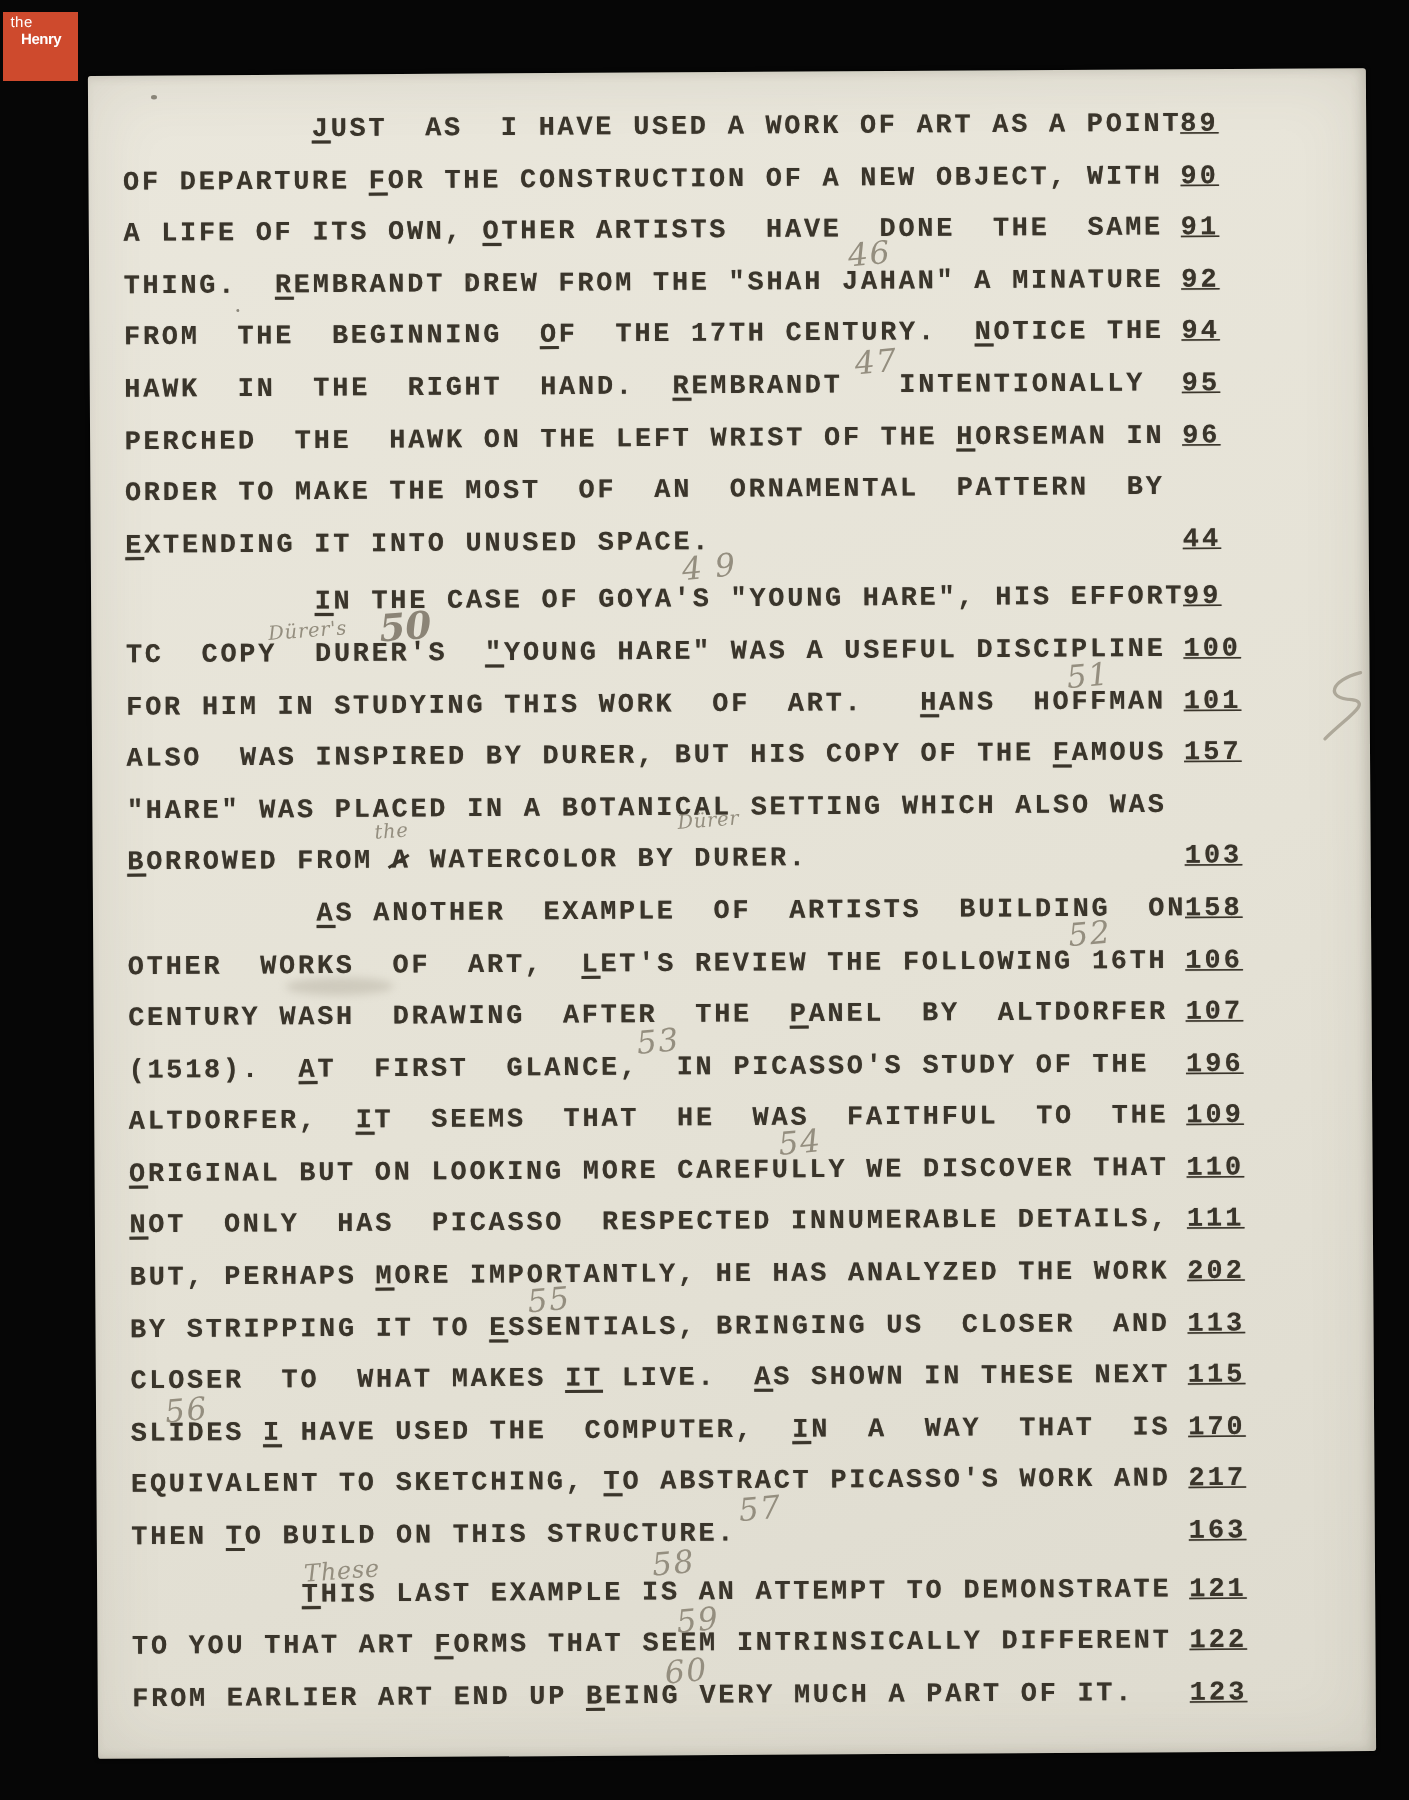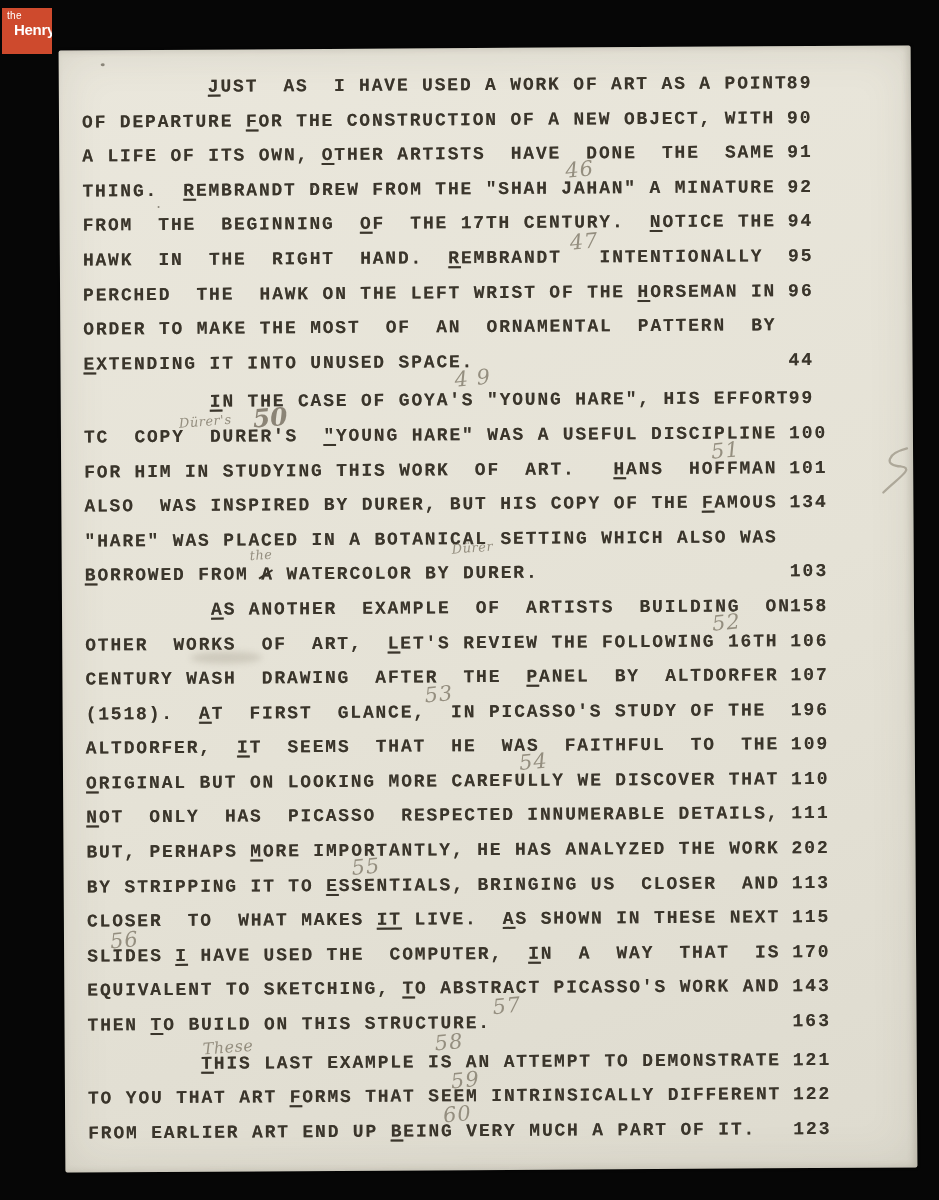--- a/index.html
+++ b/index.html
@@ -17,33 +17,33 @@
     overflow:hidden;border-radius:2px;
   }
   .text-block{position:absolute;left:23px;top:20px;right:0;}
   .line{
     position:relative;white-space:pre;
     font-family:"Liberation Mono","DejaVu Sans Mono",monospace;
     font-weight:700;font-size:18px;letter-spacing:1.8px;line-height:34.6px;
     color:#3a352b;text-shadow:0 0 .5px rgba(58,53,43,.55);
   }
   .line.gap{margin-top:4px;}
-  .lnum{position:absolute;left:705px;top:0;letter-spacing:2px;}
+  .lnum{position:absolute;left:705px;top:0;letter-spacing:2px;text-decoration:underline;}
   .u{text-decoration:underline;text-decoration-thickness:1.5px;text-underline-offset:3px;}
   .s{position:relative;display:inline-block;}
   .s::after{content:"";position:absolute;left:-3px;top:45%;width:125%;border-top:2px solid #3a352b;transform:rotate(-32deg);}
   
   .pencil{position:absolute;color:#948e7f;font-family:"DejaVu Serif",serif;font-style:italic;white-space:pre;}
   .p-num{font-size:21px;transform:rotate(-5deg);letter-spacing:1px;}
   .p-big{font-size:25px;font-weight:700;color:#8b8476;transform:rotate(-4deg);}
   .p-script{font-size:13px;transform:rotate(-4deg);letter-spacing:.5px;}
   
   .logo{position:absolute;left:2px;top:8px;width:50px;height:46px;background:#ce4a2d;color:#fff;overflow:hidden;z-index:5;}
   .logo .l-the{position:absolute;left:5px;top:2px;font-size:10px;font-weight:400;letter-spacing:.3px;}
-  .logo .l-henry{position:absolute;left:12px;top:13px;font-size:15px;font-weight:700;letter-spacing:-.3px;}
+  .logo .l-henry{position:absolute;left:12px;top:13px;font-size:10px;font-weight:700;letter-spacing:-.3px;}
   .logo .l-ford{position:absolute;left:12px;top:26px;font-size:14px;font-weight:700;letter-spacing:-.3px;margin-top:48px;}
   
   .speck{position:absolute;background:#6b665a;border-radius:50%;opacity:.75;}
   .smudge{position:absolute;left:128px;top:602px;width:72px;height:12px;background:#a39d8d;opacity:.35;filter:blur(3px);border-radius:50%;}
   .squiggle{position:absolute;left:812px;top:400px;opacity:.8;}
 </style>
 </head>
 <body style="background: rgb(6, 6, 6);">
 
 <div class="logo">
@@ -59,35 +59,35 @@
       <div class="line"><span>A LIFE OF ITS OWN, <span class="u">O</span>THER ARTISTS  HAVE  DONE  THE  SAME</span><span class="lnum">91</span></div>
       <div class="line"><span>THING.  <span class="u">R</span>EMBRANDT DREW FROM THE "SHAH JAHAN" A MINATURE</span><span class="lnum">92</span></div>
       <div class="line"><span>FROM  THE  BEGINNING  <span class="u">O</span>F  THE 17TH CENTURY.  <span class="u">N</span>OTICE THE</span><span class="lnum">94</span></div>
       <div class="line"><span>HAWK  IN  THE  RIGHT  HAND.  <span class="u">R</span>EMBRANDT   INTENTIONALLY</span><span class="lnum">95</span></div>
       <div class="line"><span>PERCHED  THE  HAWK ON THE LEFT WRIST OF THE <span class="u">H</span>ORSEMAN IN</span><span class="lnum">96</span></div>
       <div class="line"><span>ORDER TO MAKE THE MOST  OF  AN  ORNAMENTAL  PATTERN  BY</span></div>
       <div class="line"><span><span class="u">E</span>XTENDING IT INTO UNUSED SPACE.</span><span class="lnum">44</span></div>
       <div class="line gap"><span>          <span class="u">I</span>N THE CASE OF GOYA'S "YOUNG HARE", HIS EFFORT</span><span class="lnum">99</span></div>
       <div class="line"><span>TC  COPY  DURER'S  <span class="u">"</span>YOUNG HARE" WAS A USEFUL DISCIPLINE</span><span class="lnum">100</span></div>
       <div class="line"><span>FOR HIM IN STUDYING THIS WORK  OF  ART.   <span class="u">H</span>ANS  HOFFMAN</span><span class="lnum">101</span></div>
-      <div class="line"><span>ALSO  WAS INSPIRED BY DURER, BUT HIS COPY OF THE <span class="u">F</span>AMOUS</span><span class="lnum">134</span></div>
+      <div class="line"><span>ALSO  WAS INSPIRED BY DURER, BUT HIS COPY OF THE <span class="u">F</span>AMOUS</span><span class="lnum">157</span></div>
       <div class="line"><span>"HARE" WAS PLACED IN A BOTANICAL SETTING WHICH ALSO WAS</span></div>
       <div class="line"><span><span class="u">B</span>ORROWED FROM <span class="s">A</span> WATERCOLOR BY DURER.</span><span class="lnum">103</span></div>
       <div class="line"><span>          <span class="u">A</span>S ANOTHER  EXAMPLE  OF  ARTISTS  BUILDING  ON</span><span class="lnum">158</span></div>
       <div class="line"><span>OTHER  WORKS  OF  ART,  <span class="u">L</span>ET'S REVIEW THE FOLLOWING 16TH</span><span class="lnum">106</span></div>
       <div class="line"><span>CENTURY WASH  DRAWING  AFTER  THE  <span class="u">P</span>ANEL  BY  ALTDORFER</span><span class="lnum">107</span></div>
       <div class="line"><span>(1518).  <span class="u">A</span>T  FIRST  GLANCE,  IN PICASSO'S STUDY OF THE</span><span class="lnum">196</span></div>
       <div class="line"><span>ALTDORFER,  <span class="u">I</span>T  SEEMS  THAT  HE  WAS  FAITHFUL  TO  THE</span><span class="lnum">109</span></div>
       <div class="line"><span><span class="u">O</span>RIGINAL BUT ON LOOKING MORE CAREFULLY WE DISCOVER THAT</span><span class="lnum">110</span></div>
       <div class="line"><span><span class="u">N</span>OT  ONLY  HAS  PICASSO  RESPECTED INNUMERABLE DETAILS,</span><span class="lnum">111</span></div>
       <div class="line"><span>BUT, PERHAPS <span class="u">M</span>ORE IMPORTANTLY, HE HAS ANALYZED THE WORK</span><span class="lnum">202</span></div>
       <div class="line"><span>BY STRIPPING IT TO <span class="u">E</span>SSENTIALS, BRINGING US  CLOSER  AND</span><span class="lnum">113</span></div>
       <div class="line"><span>CLOSER  TO  WHAT MAKES <span class="u">IT</span> LIVE.  <span class="u">A</span>S SHOWN IN THESE NEXT</span><span class="lnum">115</span></div>
       <div class="line"><span>SLIDES <span class="u">I</span> HAVE USED THE  COMPUTER,  <span class="u">I</span>N  A  WAY  THAT  IS</span><span class="lnum">170</span></div>
-      <div class="line"><span>EQUIVALENT TO SKETCHING, <span class="u">T</span>O ABSTRACT PICASSO'S WORK AND</span><span class="lnum">143</span></div>
+      <div class="line"><span>EQUIVALENT TO SKETCHING, <span class="u">T</span>O ABSTRACT PICASSO'S WORK AND</span><span class="lnum">217</span></div>
       <div class="line"><span>THEN <span class="u">T</span>O BUILD ON THIS STRUCTURE.</span><span class="lnum">163</span></div>
       <div class="line gap"><span>         <span class="u">T</span>HIS LAST EXAMPLE IS AN ATTEMPT TO DEMONSTRATE</span><span class="lnum">121</span></div>
       <div class="line"><span>TO YOU THAT ART <span class="u">F</span>ORMS THAT SEEM INTRINSICALLY DIFFERENT</span><span class="lnum">122</span></div>
       <div class="line"><span>FROM EARLIER ART END UP <span class="u">B</span>EING VERY MUCH A PART OF IT.</span><span class="lnum">123</span></div>
     </div>
   <div id="annotations">
       <div class="pencil p-num" style="left: 506px; top: 110px;">46</div>
       <div class="pencil p-num" style="left: 510px; top: 182px;">47</div>
       <div class="pencil p-num" style="left: 394px; top: 318px;">4 9</div>
       <div class="pencil p-script" style="left: 118px; top: 364px;">Dürer's</div>

